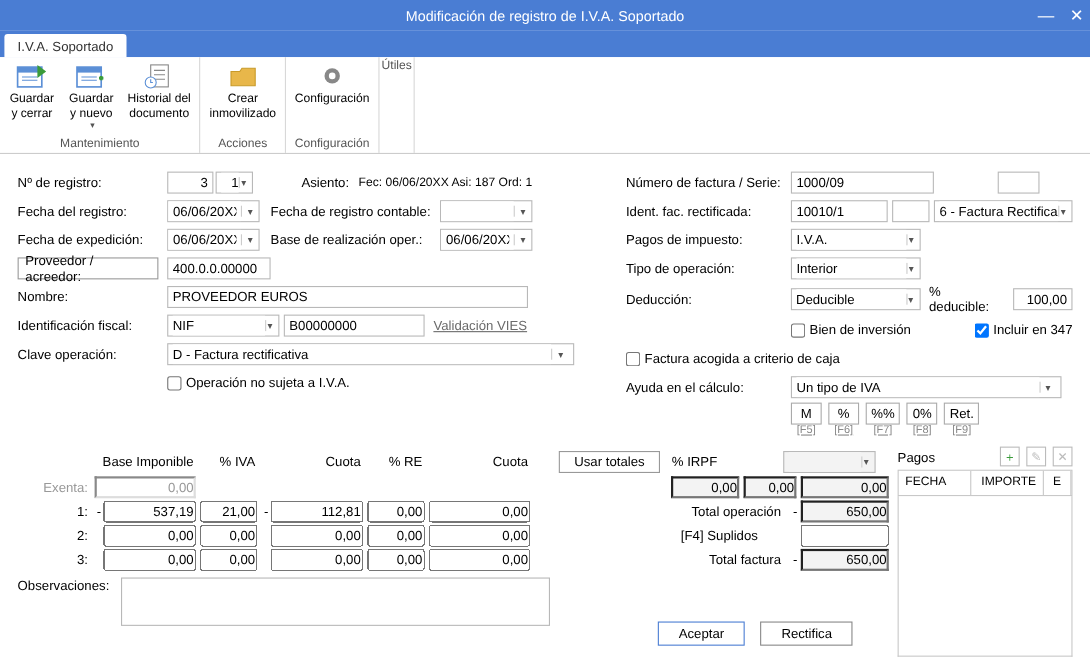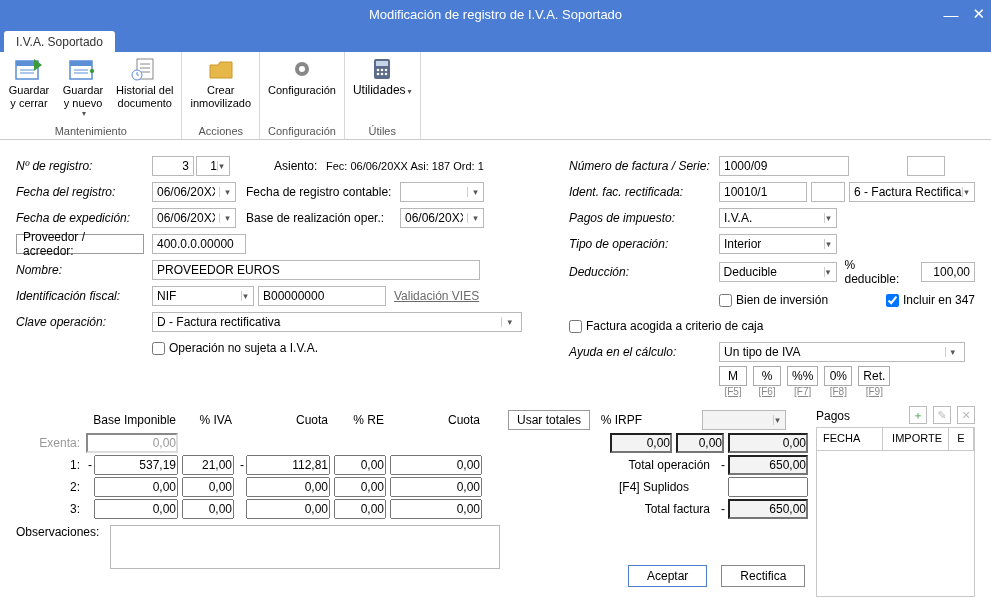--- a/index.html
+++ b/index.html
@@ -24,21 +24,21 @@
 .ribbon-item .lbl { text-align: center; line-height: 1.15; font-size: 11px; white-space: pre-line; }
 .ribbon-group-label { font-size: 11px; color: #555; text-align: center; padding: 2px 0; width: 100%; }
 .dropdown-arrow { font-size: 8px; color: #555; margin-left: 2px; }
 
 
 .form { padding: 14px 16px 8px; }
 .row { display: flex; align-items: center; min-height: 24px; margin-bottom: 2px; }
 .col-left { width: 556px; }
 .col-right { flex: 1; }
 .cols { display: flex; gap: 24px; }
-label.fld { width: 136px; display: inline-block; color: #000; font-style: italic; }
+label.fld { width: 136px; display: inline-block; color: #000; }
 input[type=text], select, .combo, .txt {
   border: 1px solid #b8b8b8; height: 20px; padding: 1px 4px; background: #fff; font-size: 12px;
 }
 input[readonly] { background: #fff; }
 .num { text-align: right; }
 .combo { display: inline-flex; align-items: center; }
 .combo input { border: none; height: 18px; }
 .combo .arrow, .date .arrow { width: 16px; text-align: center; font-size: 9px; color: #555; cursor: pointer; border-left: 1px solid #ccc; }
 .date { display: inline-flex; border: 1px solid #b8b8b8; height: 20px; align-items: center; }
 .date input { border: none; width: 66px; height: 18px; padding: 0 4px; }
@@ -158,37 +158,20 @@
               <circle cx="13" cy="12" r="7" fill="#888"></circle>
               <circle cx="13" cy="12" r="3" fill="#fff"></circle>
             </svg>
         </span>
         <span class="lbl">Configuración</span>
       </div>
     </div>
     <div class="ribbon-group-label">Configuración</div>
   </div>
   <div class="ribbon-group">
-    <div class="ribbon-items">
-      <div class="ribbon-item">
-        <span class="icon">
-          <svg width="24" height="24">
-              <rect x="4" y="2" width="16" height="20" fill="#5b6b8a" rx="2"></rect>
-              <rect x="6" y="4" width="12" height="5" fill="#c8d4e8"></rect>
-              <circle cx="8" cy="13" r="1.3" fill="#fff"></circle>
-              <circle cx="12" cy="13" r="1.3" fill="#fff"></circle>
-              <circle cx="16" cy="13" r="1.3" fill="#fff"></circle>
-              <circle cx="8" cy="17" r="1.3" fill="#fff"></circle>
-              <circle cx="12" cy="17" r="1.3" fill="#fff"></circle>
-              <circle cx="16" cy="17" r="1.3" fill="#fff"></circle>
-            </svg>
-        </span>
-        <span class="lbl"><span>Utilidades</span><span class="dropdown-arrow">▾</span></span>
-      </div>
-    </div>
     <div class="ribbon-group-label">Útiles</div>
   </div>
 </div>
 
 <div class="form">
   <div class="cols">
 
     <div class="col-left">
       <div class="row">
         <label class="fld">Nº de registro:</label>
@@ -405,21 +388,21 @@
         <input style="width: 92px; margin-left: 4px;" value="0,00">
       </div>
       <div class="row" style="margin-top:6px;align-items:flex-start">
         <label style="width:94px">Observaciones:</label>
         <textarea class="obs" style=""></textarea>
       </div>
     </div>
 
     <div style="flex:0 0 300px">
       <div class="grid-head">
-        <span class="btn-boxed" style="width:82px;justify-content:center">Usar totales</span>
+        <span class="btn-boxed" style="width:92px;justify-content:center">Usar totales</span>
         <span style="width:8px"></span>
         <span class="hcell" style="width:50px">% IRPF</span>
         <span style="width:54px"></span>
         <div class="combo" style="width:84px;background:#f3f3f3">
             <input style="width: 66px; background: rgb(243, 243, 243);">
             <span class="arrow">▾</span>
           </div>
       </div>
       <div class="grid-row" style="justify-content:flex-end">
         <input style="width: 62px; background: rgb(243, 243, 243);" readonly="" value="0,00">
@@ -434,21 +417,21 @@
       <div class="grid-row" style="justify-content:flex-end">
         <span style="text-align:center;width:120px;padding-right:8px">[F4] Suplidos</span>
         <span style="width:10px"></span>
         <input style="width: 80px;" value="">
       </div>
       <div class="grid-row" style="justify-content:flex-end">
         <span style="text-align:right;width:120px;padding-right:8px">Total factura</span>
         <span style="width:10px;text-align:center">-</span>
         <input style="width: 80px; background: rgb(243, 243, 243);" readonly="" value="650,00">
       </div>
-      <div class="dlg-buttons" style="margin-left:120px;margin-top:46px">
+      <div class="dlg-buttons" style="margin-left:90px;margin-top:46px">
         <button class="dlg-btn primary">Aceptar</button>
         <button class="dlg-btn">Rectifica</button>
       </div>
     </div>
 
     <div style="flex:1" class="pagos">
       <div style="display:flex;align-items:center;height:22px">
         <span>Pagos</span>
         <span style="flex:1"></span>
         <div class="pagos-icons">

